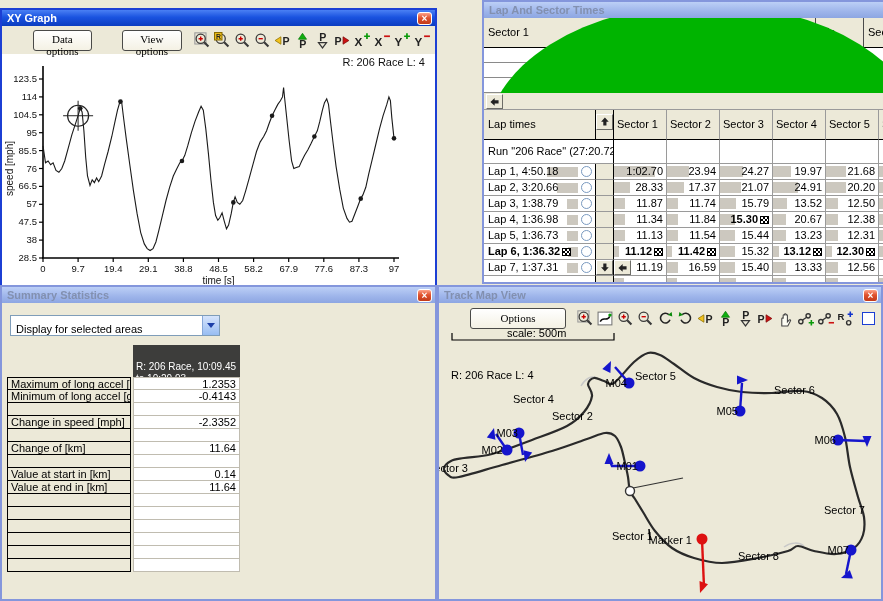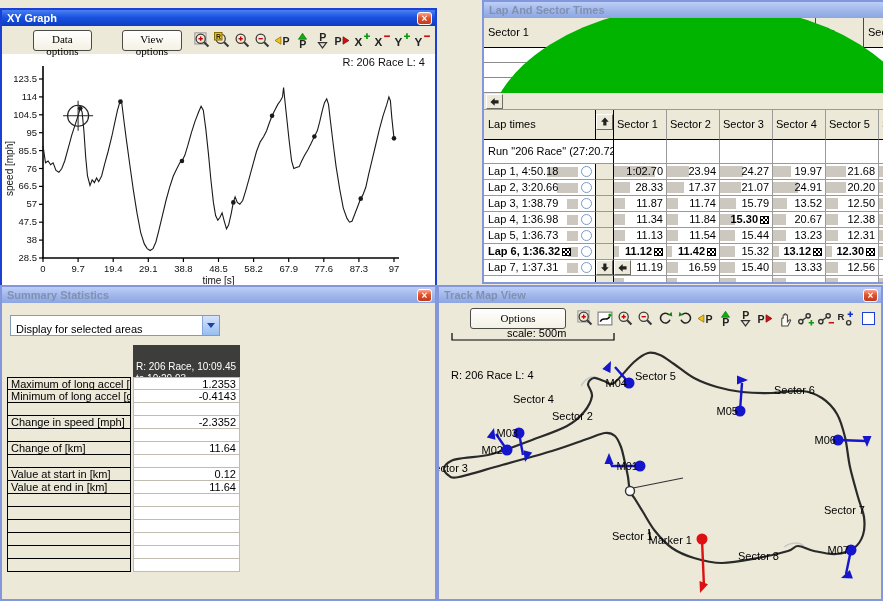--- a/index.html
+++ b/index.html
@@ -566,21 +566,21 @@
       <div class="scell-gap"></div>
       <div class="scell-r"></div>
       <div class="scell-l">Change of  [km]</div>
       <div class="scell-gap"></div>
       <div class="scell-r">11.64</div>
       <div class="scell-l"></div>
       <div class="scell-gap"></div>
       <div class="scell-r"></div>
       <div class="scell-l">Value at start in  [km]</div>
       <div class="scell-gap"></div>
-      <div class="scell-r">0.12</div>
+      <div class="scell-r">0.14</div>
       <div class="scell-l">Value at end in  [km]</div>
       <div class="scell-gap"></div>
       <div class="scell-r">11.64</div>
       <div class="scell-l"></div>
       <div class="scell-gap"></div>
       <div class="scell-r"></div>
       <div class="scell-l"></div>
       <div class="scell-gap"></div>
       <div class="scell-r"></div>
       <div class="scell-l"></div>

